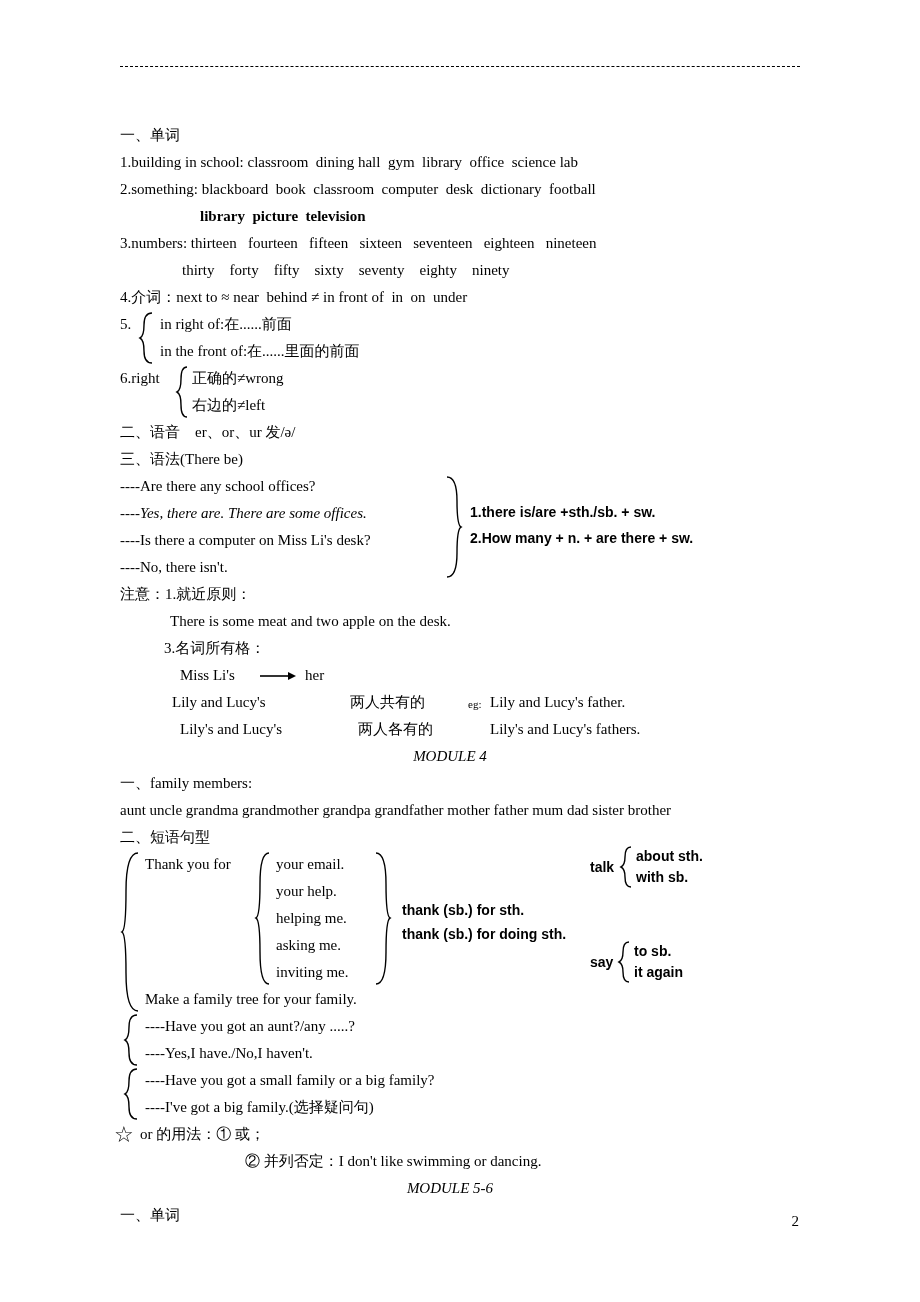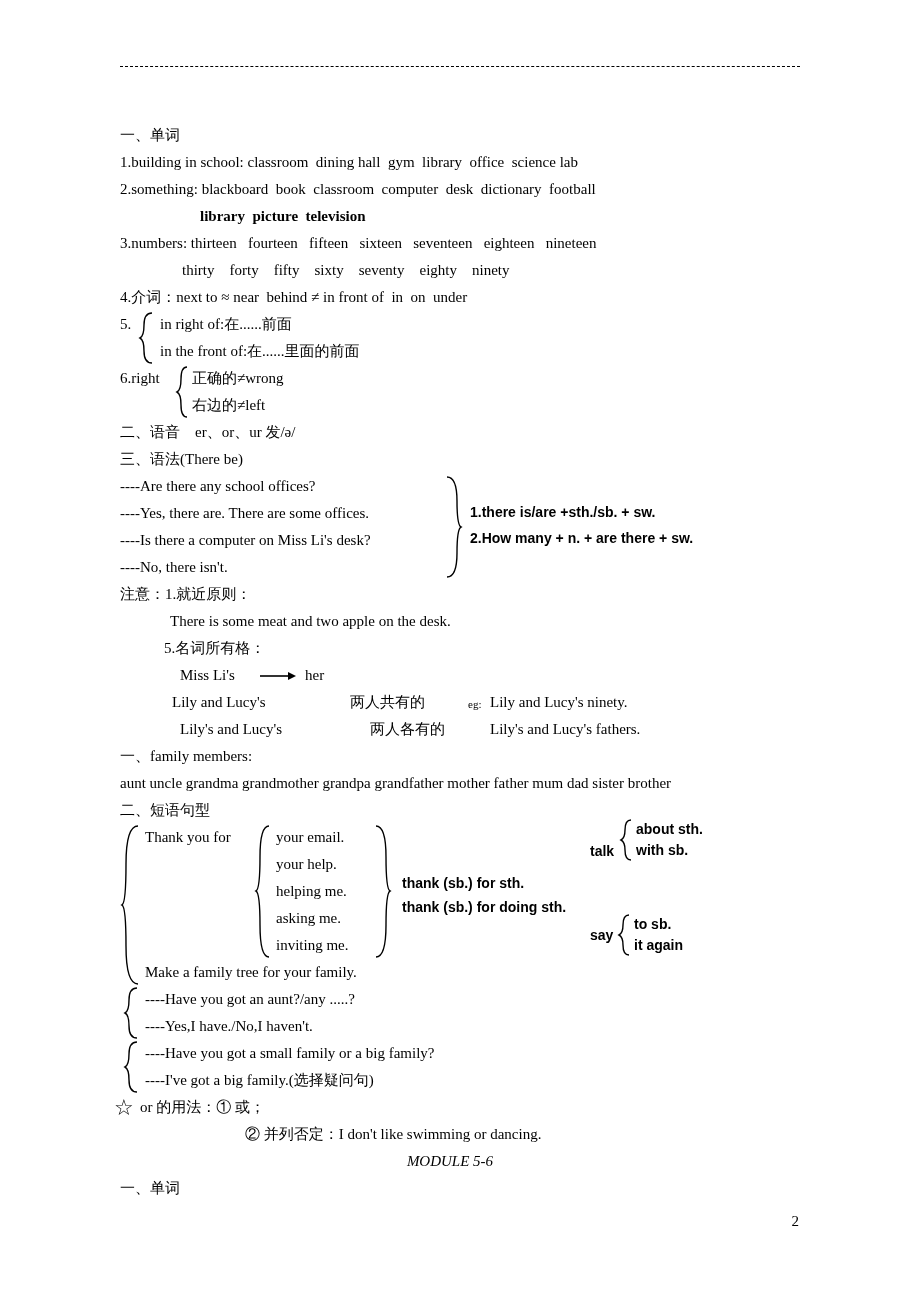--- a/index.html
+++ b/index.html
@@ -79,54 +79,55 @@
       <div style="position:absolute; left:0; top:0;">6.right</div>
       <div style="position:absolute; left:72px; top:0;">正确的≠wrong</div>
       <div style="position:absolute; left:72px; top:27px;">右边的≠left</div>
     </div>
 
     <div class="row">二、语音    er、or、ur 发/ə/</div>
     <div class="row">三、语法(There be)</div>
 
     <div class="rel" style="height:108px;">
       <div style="position:absolute; left:0; top:0;">----Are there any school offices?</div>
-      <div style="position:absolute; left:0; top:27px;">----Yes, there are. There are some offices.</div>
+      <div style="position:absolute; left:0; top:27px;font-style:italic;">----Yes, there are. There are some offices.</div>
       <div style="position:absolute; left:0; top:54px;">----Is there a computer on Miss Li's desk?</div>
       <div style="position:absolute; left:0; top:81px;">----No, there isn't.</div>
       <svg class="brace" style="left:325px; top:2;" width="18" height="104">
           <path d="M2 2 Q12 2 12 26 Q12 50 16 52 Q12 54 12 78 Q12 102 2 102" stroke="#000" fill="none" stroke-width="1.4"></path>
         </svg>
       <div class="note" style="position:absolute; left:350px; top:26px;">1.there is/are +sth./sb. + sw.</div>
       <div class="note" style="position:absolute; left:350px; top:52px;">2.How many + n. + are there + sw.</div>
     </div>
 
     <div class="row">注意：1.就近原则：</div>
     <div class="row indent2">There is some meat and two apple on the desk.</div>
-    <div class="row" style="padding-left:44px;">5.名词所有格：</div>
+    <div class="row" style="padding-left:44px;">3.名词所有格：</div>
 
     <div class="rel" style="height:27px;">
       <span style="position:absolute; left:60px;">Miss Li's</span>
       <svg class="brace" style="left:140px; top:10px;" width="36" height="12">
           <line x1="0" y1="4" x2="28" y2="4" stroke="#000" stroke-width="1.6"></line>
           <path d="M28 0 L36 4 L28 8 Z" fill="#000"></path>
         </svg>
       <span style="position:absolute; left:185px;">her</span>
     </div>
     <div class="rel" style="height:27px;">
       <span style="position:absolute; left:52px;">Lily and Lucy's</span>
       <span style="position:absolute; left:230px;">两人共有的</span>
       <span style="position:absolute; left:348px; font-size:11px; top:2px;">eg: </span>
-      <span style="position:absolute; left:370px;">Lily and Lucy's ninety.</span>
+      <span style="position:absolute; left:370px;">Lily and Lucy's father.</span>
     </div>
     <div class="rel" style="height:27px;">
       <span style="position:absolute; left:60px;">Lily's and Lucy's</span>
-      <span style="position:absolute; left:250px;">两人各有的</span>
+      <span style="position:absolute; left:238px;">两人各有的</span>
       <span style="position:absolute; left:370px;">Lily's and Lucy's fathers.</span>
     </div>
 
+    <div class="center-italic">MODULE 4</div>
 
     <div class="row">一、family members:</div>
     <div style="white-space:normal;">aunt  uncle  grandma  grandmother  grandpa  grandfather  mother  father  mum  dad  sister  brother</div>
     <div class="row">二、短语句型</div>
 
     <div class="rel" style="height:135px;">
       <svg class="brace" style="left:0px; top:0;" width="22" height="162">
           <path d="M18 2 Q6 2 6 40 Q6 79 2 81 Q6 83 6 122 Q6 160 18 160" stroke="#000" fill="none" stroke-width="1.4"></path>
         </svg>
       <div style="position:absolute; left:25px; top:0;">Thank you for</div>
@@ -137,21 +138,21 @@
       <div style="position:absolute; left:156px; top:27px;">your help.</div>
       <div style="position:absolute; left:156px; top:54px;">helping me.</div>
       <div style="position:absolute; left:156px; top:81px;">asking me.</div>
       <div style="position:absolute; left:156px; top:108px;">inviting me.</div>
       <svg class="brace" style="left:254px; top:0;" width="18" height="135">
           <path d="M2 2 Q12 2 12 33 Q12 65 16 67 Q12 69 12 101 Q12 133 2 133" stroke="#000" fill="none" stroke-width="1.4"></path>
         </svg>
       <div class="note" style="position:absolute; left:282px; top:46px;">thank (sb.) for sth.</div>
       <div class="note" style="position:absolute; left:282px; top:70px;">thank (sb.) for doing sth.</div>
 
-      <div class="note" style="position:absolute; left:470px; top:14px;">talk</div>
+      <div class="note" style="position:absolute; left:470px; top:3px;">talk</div>
       <svg class="brace" style="left:500px; top:-6px;" width="14" height="44">
           <path d="M11 2 Q5 2 5 12 Q5 20 1 22 Q5 24 5 32 Q5 42 11 42" stroke="#000" fill="none" stroke-width="1.4"></path>
         </svg>
       <div class="note" style="position:absolute; left:516px; top:-8px;">about sth.</div>
       <div class="note" style="position:absolute; left:516px; top:13px;">with sb.</div>
 
       <div class="note" style="position:absolute; left:470px; top:98px;">say</div>
       <svg class="brace" style="left:498px; top:89px;" width="14" height="44">
           <path d="M11 2 Q5 2 5 12 Q5 20 1 22 Q5 24 5 32 Q5 42 11 42" stroke="#000" fill="none" stroke-width="1.4"></path>
         </svg>

